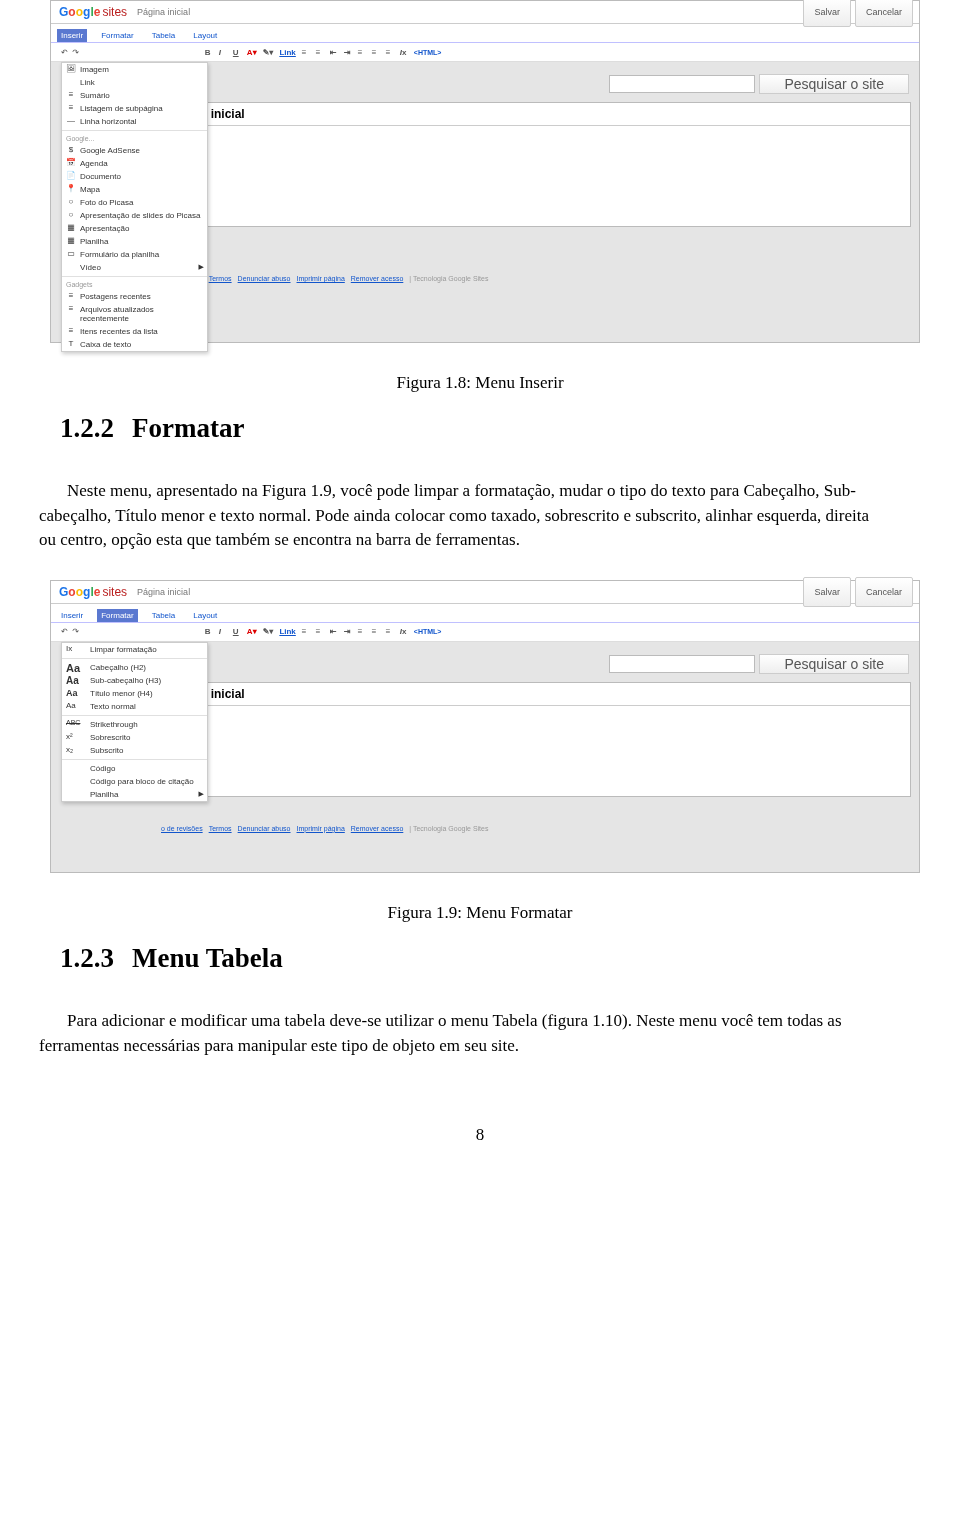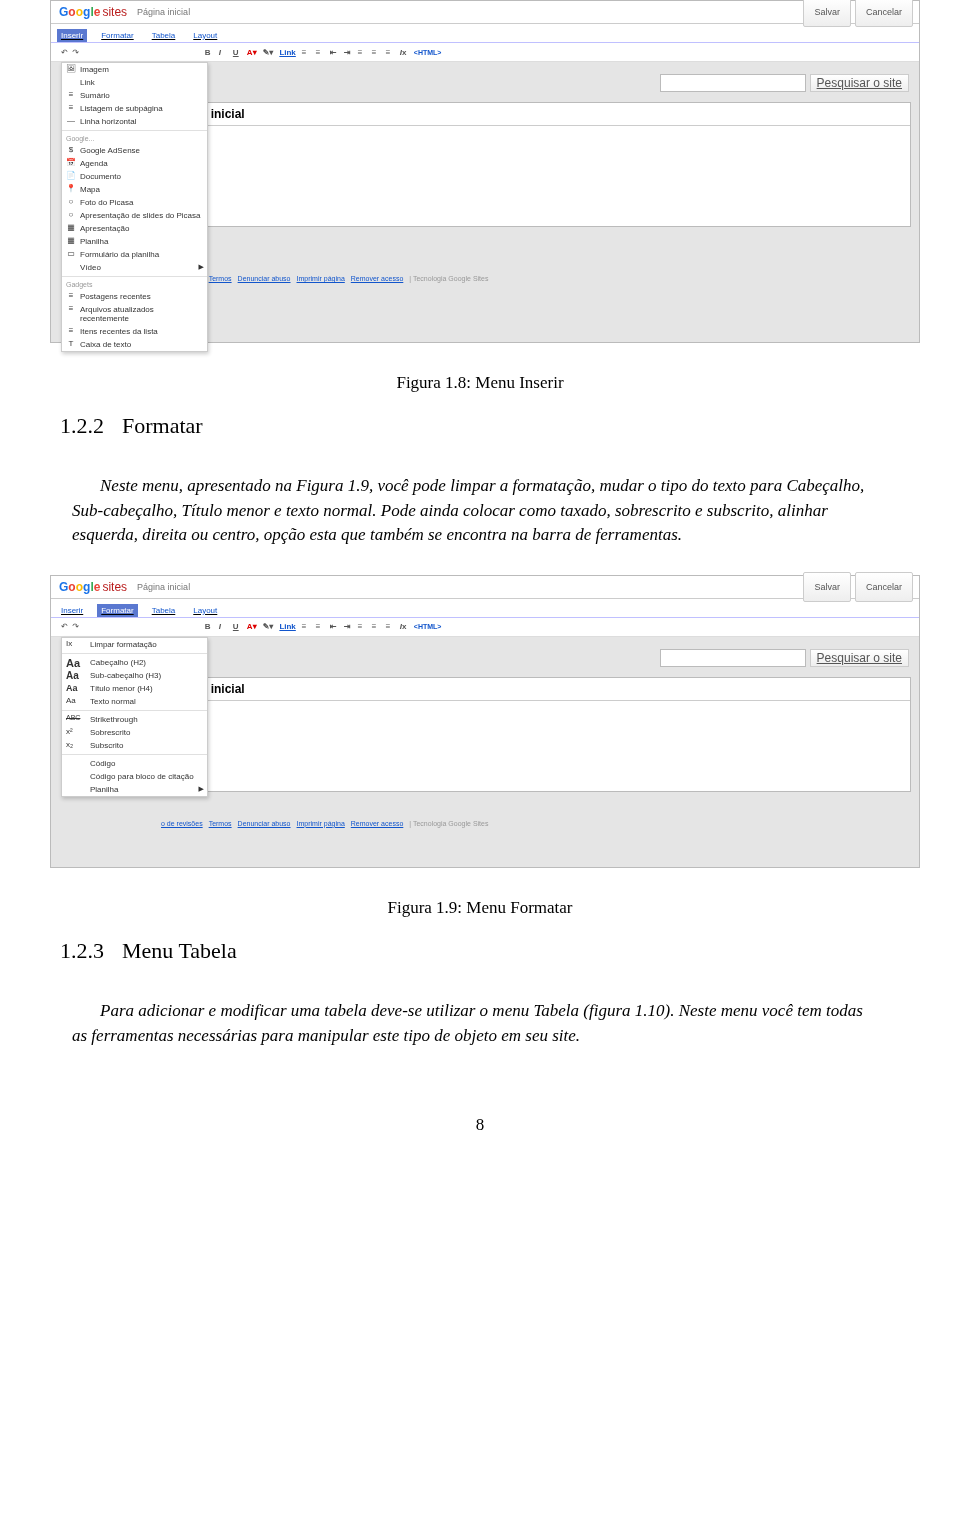--- a/index.html
+++ b/index.html
@@ -52,21 +52,20 @@
     color: #555;
   }
   .tab-bar {
     background: #fff;
     height: 18px;
     display: flex;
     align-items: flex-end;
     padding-left: 6px;
     border-bottom: 1px solid #c0c0ff;
     gap: 10px;
-    text-decoration: underline;
   }
   .tab {
     font-size: 8px;
     color: #1155cc;
     padding: 2px 4px;
   }
   .tab.active {
     background: #5a78d0;
     color: #fff;
   }
@@ -160,24 +159,23 @@
   }
   .editor-search input {
     width: 140px;
     height: 14px;
     border: 1px solid #bbb;
     font-size: 8px;
   }
   .editor-search .search-btn {
     background: linear-gradient(#fff, #eee);
     border: 1px solid #ccc;
-    font-size: 12px;
-    padding: 1px 6px;
+    font-size: 14px;
+    padding: 1px 24px;
     color: #555;
-    text-decoration: underline;
   }
   .editor-doc {
     position: absolute;
     top: 40px;
     left: 110px;
     right: 8px;
     background: #fff;
     border: 1px solid #bbb;
   }
   .editor-doc h3 {
@@ -199,33 +197,32 @@
     gap: 6px;
   }
   .editor-footer span { text-decoration: underline; }
   .editor-footer .sep { color: #999; text-decoration: none; }
   .ss2 .editor-bg { height: 230px; }
   .ss2 .editor-doc .doc-body { height: 90px; }
   .ss2 .editor-footer { bottom: 40px; }
 
   
   .text-block {
-    padding: 10px 90px 10px 72px;
+    padding: 10px 90px 10px 39px;
     font-size: 17px;
     line-height: 1.45;
-    font-style: italic;
   }
   .caption {
     text-align: center;
     font-size: 17px;
     margin: 10px 0 20px 0;
   }
   .sec-head {
-    font-size: 22px;
-    font-weight: normal;
+    font-size: 27px;
+    font-weight: bold;
     margin: 8px 0 8px 60px;
   }
   .sec-head .sec-num { margin-right: 18px; }
   .para { text-indent: 28px; }
   .page-number {
     text-align: center;
     font-size: 17px;
     margin-top: 40px;
   }
 </style>

